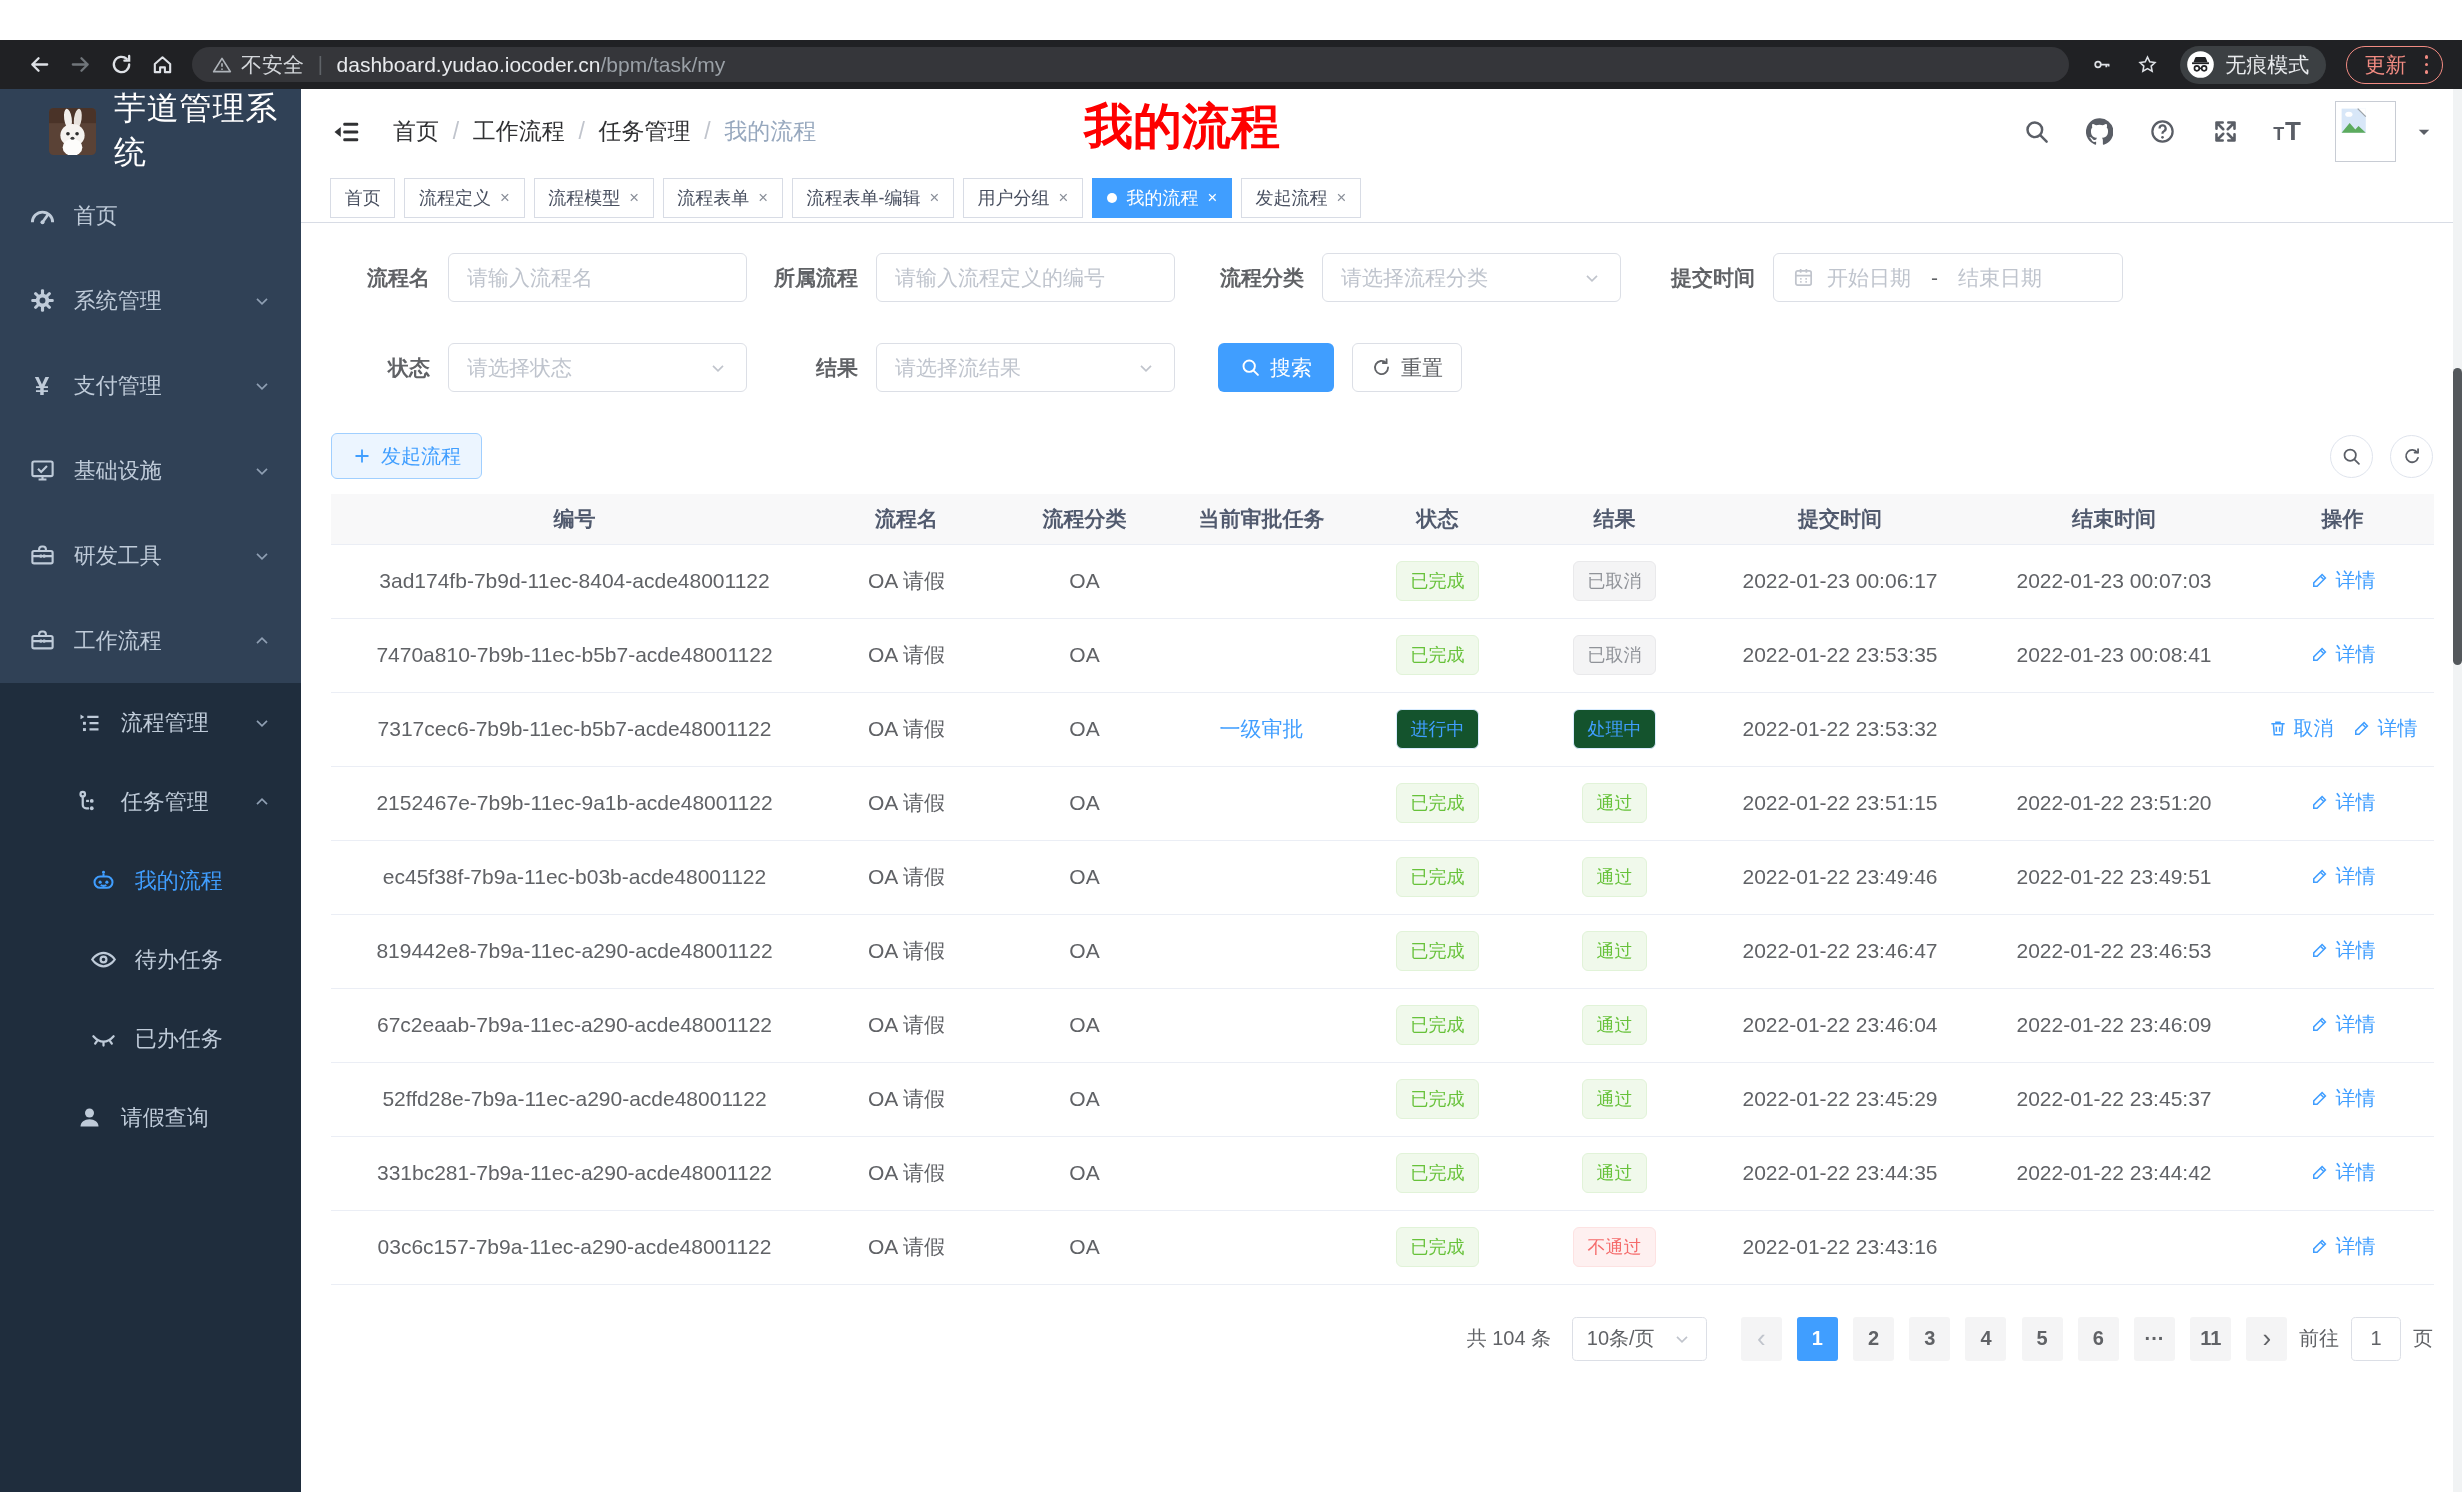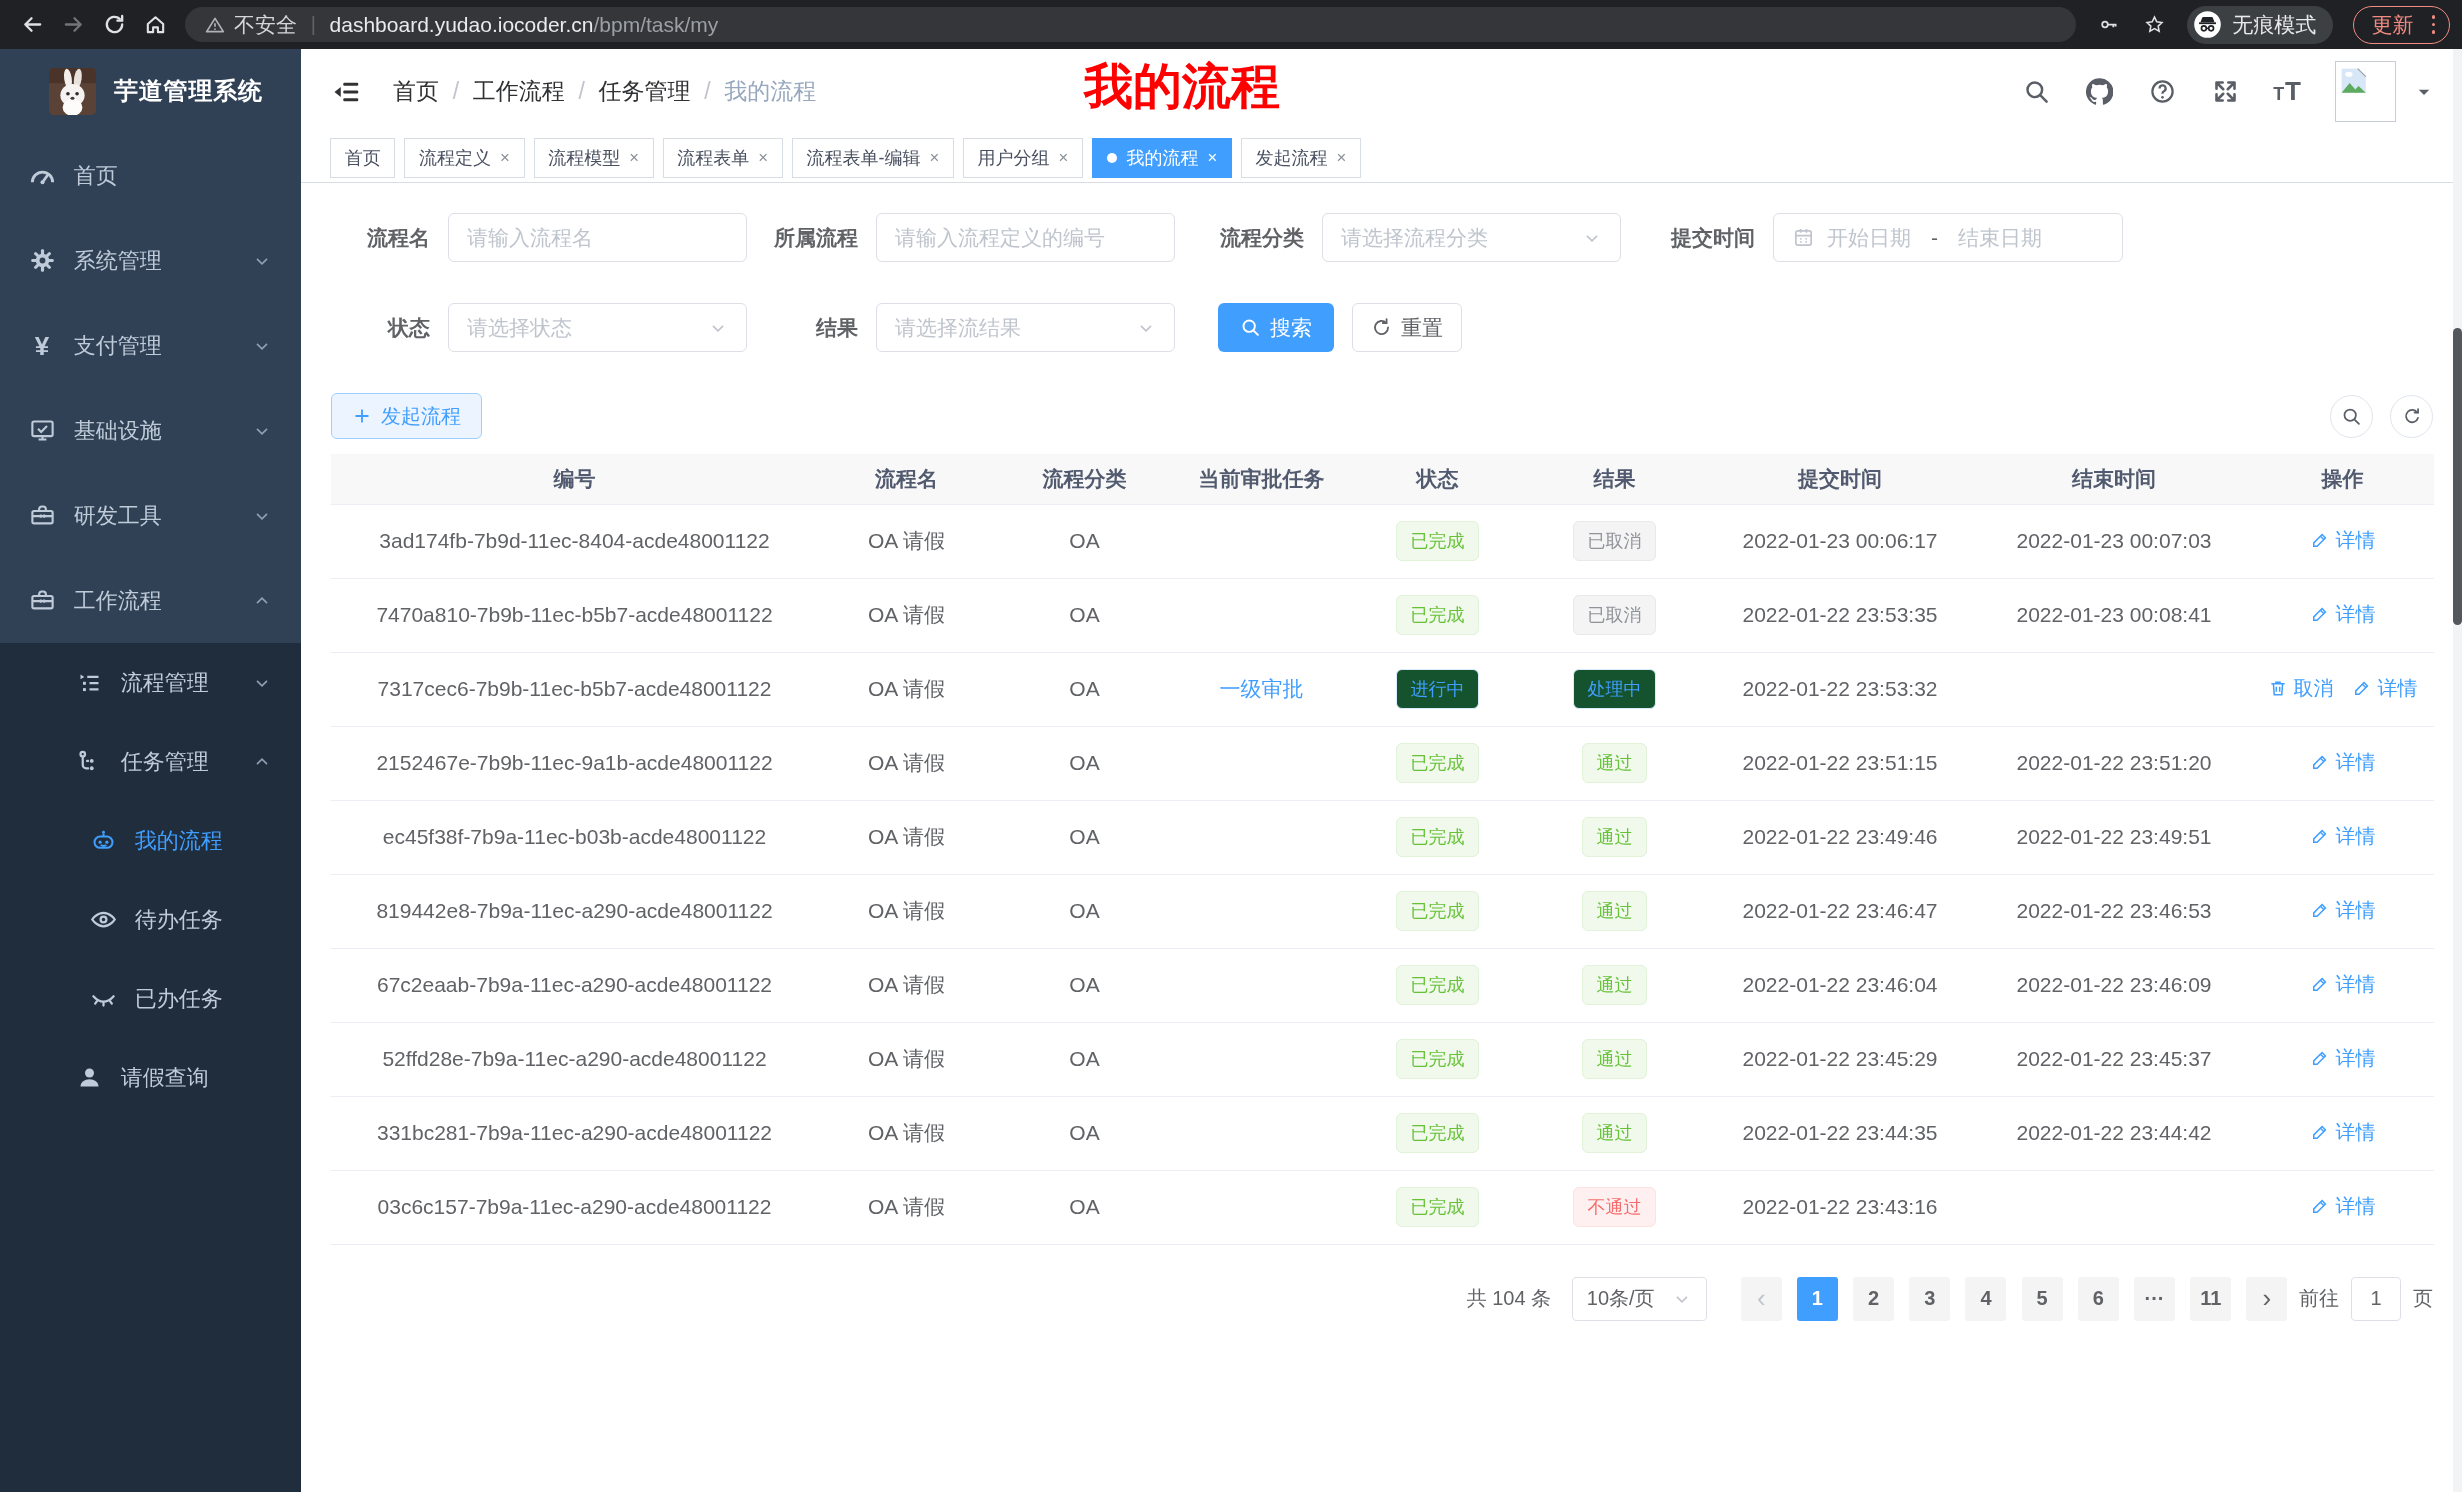--- a/index.html
+++ b/index.html
@@ -1,19 +1,19 @@
 <!DOCTYPE html>
 <html style="font-size:12px"><head>
 <meta charset="utf-8">
 <style>
   * { margin:0; padding:0; box-sizing:border-box; }
   html,body { width:2462px; height:1493px; overflow:hidden; font-family:"Liberation Sans","DejaVu Sans",sans-serif; background:#fff; }
 
   
-  .browser-bar { height:49px; background:#202124; display:flex; align-items:center; padding:0 12px; }
+  .browser-bar { height:49px; background:#202124; display:flex; align-items:center; padding:0 19px;margin-top:40px; }
   .bnav { width:41px; height:41px; display:flex; align-items:center; justify-content:center; color:#dee1e6; flex:0 0 auto; border-radius:50%; }
   .bnav svg { width:23px; height:23px; }
   .bnav.dim { color:#70757a; }
   .url-pill { flex:1; height:35px; margin:0 13.7px 0 9px; background:#35363a; border-radius:17.5px; display:flex; align-items:center; padding:0 20px; font-size:21px; color:#d3d6da; }
   .url-pill svg { width:20px; height:20px; color:#aeb3b9; margin-right:9px; }
   .url-divider { color:#5f6368; margin:0 13.7px; font-size:20px; }
   .url-host { color:#e8eaed; }
   .url-path { color:#9aa0a6; }
   .bright { display:flex; align-items:center; gap:7.6px; flex:0 0 auto; }
   .bicon { width:38px; height:38px; display:flex; align-items:center; justify-content:center; color:#dee1e6; }
@@ -25,21 +25,21 @@
   .kebab { display:flex; flex-direction:column; align-items:center; justify-content:center; padding:0 6px; }
   .kebab i { width:3.8px; height:3.8px; border-radius:50%; background:currentColor; margin:1.9px 0; }
 
   
   .app { display:flex; height:1444px; position:relative; }
 
   
   .sidebar { width:301px; flex:0 0 301px; background:#304156; display:flex; flex-direction:column; }
   .logo-row { height:84px; display:flex; align-items:center; padding-left:49px; gap:18px; }
   .logo-img { width:47px; height:47px; border-radius:4.6px; overflow:hidden; flex:0 0 auto; }
-  .logo-title { color:#fff; font-size:24px; font-weight:700; letter-spacing:0.8px; }
+  .logo-title { color:#fff; font-size:32px; font-weight:400; letter-spacing:0.8px; }
   .menu-item { display:flex; align-items:center; color:#bfcbd9; font-size:22px; cursor:pointer; }
   .menu-item .mi { width:30px; height:30px; margin-right:16.7px; display:flex; align-items:center; justify-content:center; flex:0 0 auto; }
   .menu-item .mi svg { width:27px; height:27px; }
   .menu-item .lbl { flex:1; }
   .menu-item .arr { margin-right:29px; width:20px; height:20px; color:#8f9fb3; }
   .menu-item .arr svg { width:20px; height:20px; }
   .lvl1 { height:85px; padding-left:27px; }
   .lvl2 { height:79px; padding-left:74px; }
   .lvl3 { height:79px; padding-left:88px; }
   .submenu { background:#1f2d3d; flex:1; }

